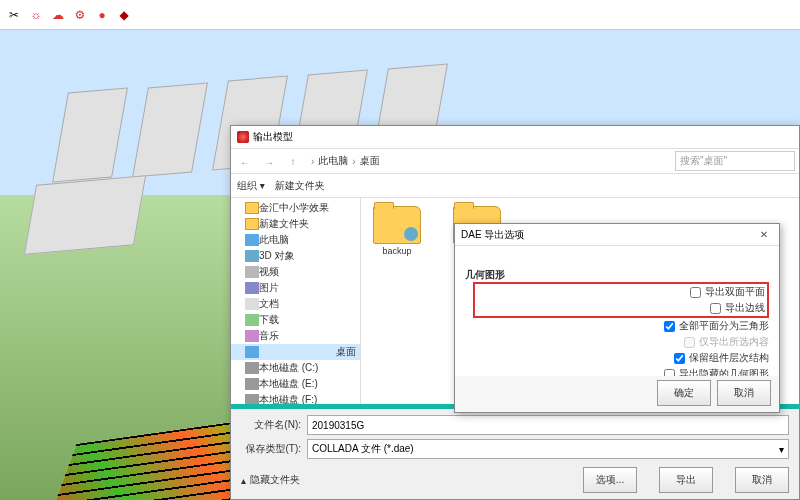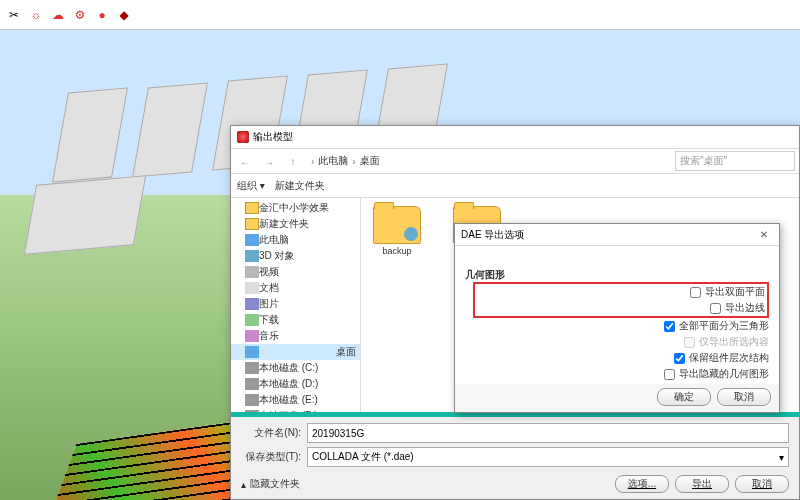--- a/index.html
+++ b/index.html
@@ -49,22 +49,22 @@
   .file{width:56px;display:flex;flex-direction:column;align-items:center;gap:2px;}
   .folder-ic{width:48px;height:38px;background:#ffcf5c;border:1px solid #cc9a2a;border-radius:2px 6px 2px 2px;position:relative;}
   .folder-ic:before{content:"";position:absolute;top:-5px;left:0;width:18px;height:6px;background:#ffcf5c;border:1px solid #cc9a2a;border-bottom:none;border-radius:2px 2px 0 0;}
   .folder-ic:after{content:"";position:absolute;right:2px;bottom:2px;width:14px;height:14px;background:#6ac;border-radius:50%;}
   .file .fn{font-size:9px;text-align:center;color:#333;}
   .dlg-footer{border-top:5px solid #14b8a6;background:#f0f0f0;padding:6px 10px;display:flex;flex-direction:column;gap:4px;}
   .row{display:flex;align-items:center;gap:6px;}
   .row .lab{width:60px;text-align:right;color:#333;}
   .row input,.row .sel{flex:1;height:20px;border:1px solid #aaa;background:#fff;padding:0 4px;}
   .sel{display:flex;align-items:center;justify-content:space-between;}
-  .btnrow{display:flex;justify-content:flex-start;gap:6px;text-decoration:underline;}
-  .btn{min-width:54px;height:18px;border:1px solid #999;background:linear-gradient(#fff,#e6e6e6);display:flex;align-items:center;justify-content:center;padding:0 7px;border-radius:8px;color:#333;}
+  .btnrow{display:flex;justify-content:flex-start;gap:22px;}
+  .btn{min-width:54px;height:26px;border:1px solid #999;background:linear-gradient(#fff,#e6e6e6);display:flex;align-items:center;justify-content:center;padding:0 7px;border-radius:0;color:#333;}
   .hide-link{display:flex;align-items:center;gap:4px;color:#333;}
   
   .opt{position:absolute;top:223px;left:454px;width:326px;height:190px;background:#fff;border:1px solid #888;box-shadow:2px 2px 8px rgba(0,0,0,.3);display:flex;flex-direction:column;}
   .opt-title{height:22px;border-bottom:1px solid #ddd;display:flex;align-items:center;justify-content:space-between;padding:0 6px;}
   .opt-title .x{width:18px;text-align:center;color:#555;}
   .opt-body{flex:1;padding:6px 10px;overflow:auto;}
   .grp-h{font-weight:bold;color:#333;margin-top:16px;}
   .chk{display:flex;align-items:center;gap:4px;padding:1px 0 1px 10px;color:#333;justify-content:flex-end;}
   .chk input{width:11px;height:11px;}
   .chk.dis{color:#aaa;}
@@ -131,46 +131,42 @@
         </div>
         <div class="tree-item">
           <span class="ti ti-cube"></span>
           <span>3D 对象</span>
         </div>
         <div class="tree-item">
           <span class="ti ti-vid"></span>
           <span>视频</span>
         </div>
         <div class="tree-item">
+          <span class="ti ti-img"></span>
+          <span>图片</span>
+        </div>
+        <div class="tree-item">
           <span class="ti ti-doc"></span>
           <span>文档</span>
-        </div>
-        <div class="tree-item">
-          <span class="ti ti-img"></span>
-          <span>图片</span>
         </div>
         <div class="tree-item">
           <span class="ti ti-dl"></span>
           <span>下载</span>
         </div>
         <div class="tree-item">
           <span class="ti ti-mus"></span>
           <span>音乐</span>
         </div>
         <div class="tree-item sel">
           <span class="ti ti-desk"></span>
           <span>桌面</span>
         </div>
         <div class="tree-item">
           <span class="ti ti-dsk"></span>
           <span>本地磁盘 (C:)</span>
-        </div>
-        <div class="tree-item">
-          <span class="ti ti-dsk"></span>
-          <span>本地磁盘 (D:)</span>
         </div>
         <div class="tree-item">
           <span class="ti ti-dsk"></span>
           <span>本地磁盘 (E:)</span>
         </div>
         <div class="tree-item">
           <span class="ti ti-dsk"></span>
           <span>本地磁盘 (F:)</span>
         </div>
       </div>

